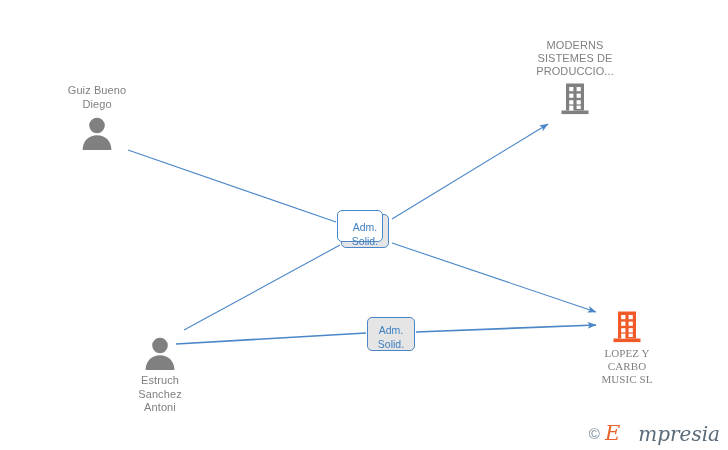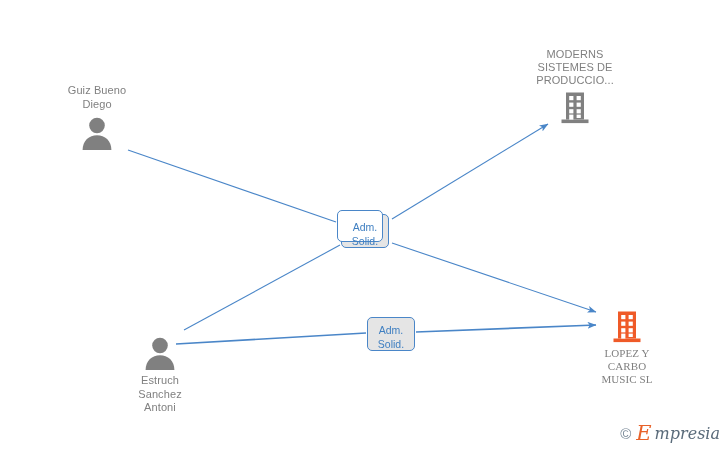--- a/index.html
+++ b/index.html
@@ -113,22 +113,23 @@
     font-family: "DejaVu Serif", serif;
     font-style: italic;
     font-size: 21px;
     line-height: 21px;
     margin-right: -2px;
   }
   #watermark .wm-rest {
     color: #5a6b7a;
     font-family: "DejaVu Serif", serif;
     font-style: italic;
-    font-size: 16px;
+    font-size: 20px;
     line-height: 18px;
+    margin-left: 15px;
   }
 </style>
 </head>
 <body>
 
 <svg id="diagram-canvas" viewBox="0 0 728 450" xmlns="http://www.w3.org/2000/svg">
   <defs>
     <marker id="arrowhead" markerWidth="9" markerHeight="7" refX="8.5" refY="3.5" orient="auto" markerUnits="userSpaceOnUse">
       <path d="M0,0 L9,3.5 L0,7 L2.2,3.5 Z" fill="#4a86c8"></path>
     </marker>
@@ -163,21 +164,21 @@
     <svg width="36" height="36" viewBox="0 0 36 36" xmlns="http://www.w3.org/2000/svg">
       <circle cx="18" cy="11.5" r="7.8" fill="#808080"></circle>
       <path d="M3.6,36 C3.6,26.4 10.2,21.2 18,21.2 C25.8,21.2 32.4,26.4 32.4,36 Z" fill="#808080"></path>
     </svg>
   </span>
   <div class="node-label" style="margin-top:4px;">Estruch
 Sanchez
 Antoni</div>
 </div>
 
-<div class="node company-node" style="left:500px; top:48px;">
+<div class="node company-node" style="left:500px; top:39px;">
   <div class="node-label company top">MODERNS
 SISTEMES DE
 PRODUCCIO...</div>
   <span class="icon-wrap">
     <svg width="32" height="34" viewBox="0 0 32 34" xmlns="http://www.w3.org/2000/svg">
       <rect x="7" y="1.5" width="18" height="27" fill="#808080"></rect>
       <rect x="2.5" y="28.5" width="27" height="3.6" fill="#808080"></rect>
       <rect x="10.2" y="5" width="4.2" height="4.2" fill="#ffffff"></rect>
       <rect x="17.6" y="5" width="4.2" height="4.2" fill="#ffffff"></rect>
       <rect x="10.2" y="11.6" width="4.2" height="4.2" fill="#ffffff"></rect>

